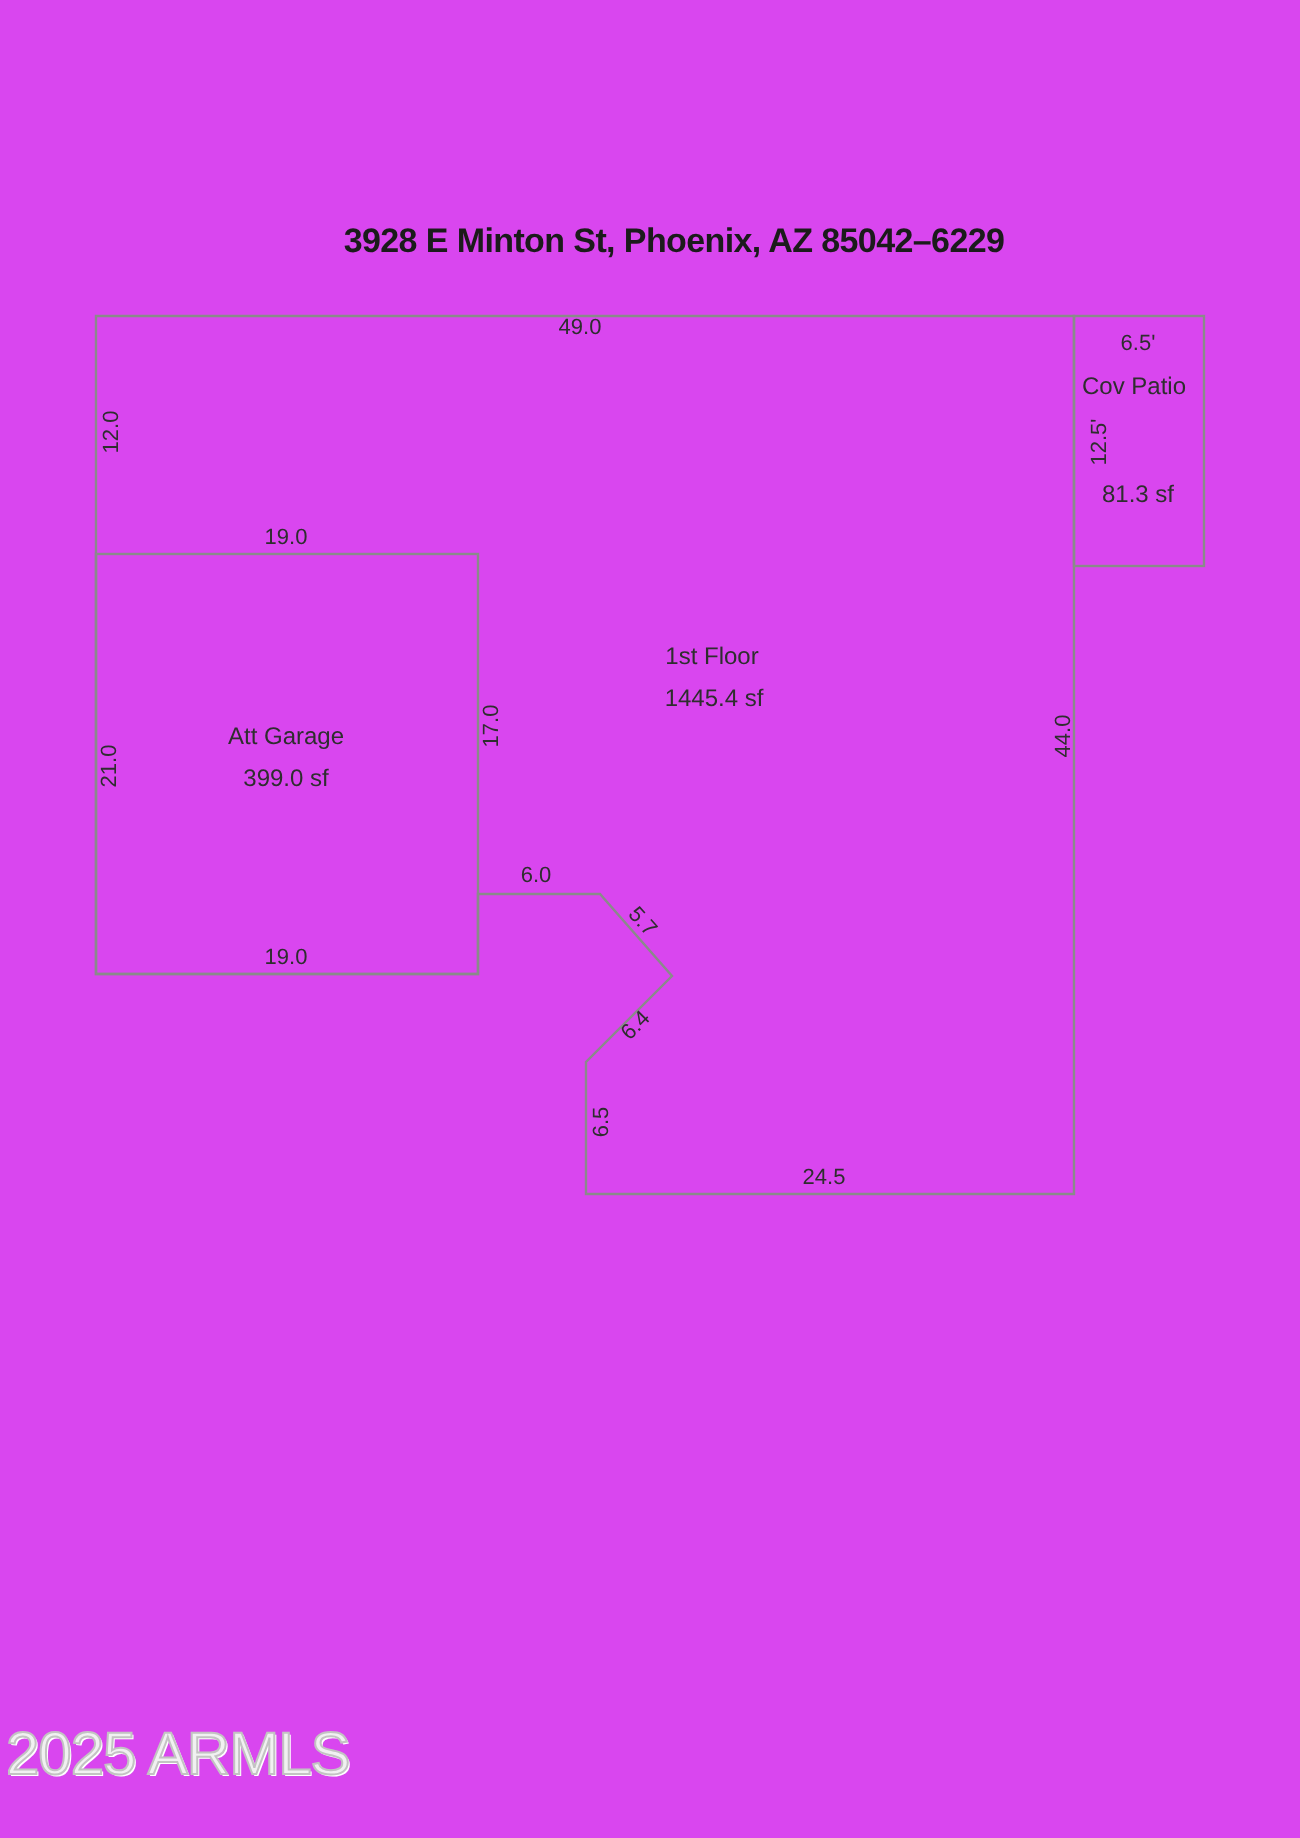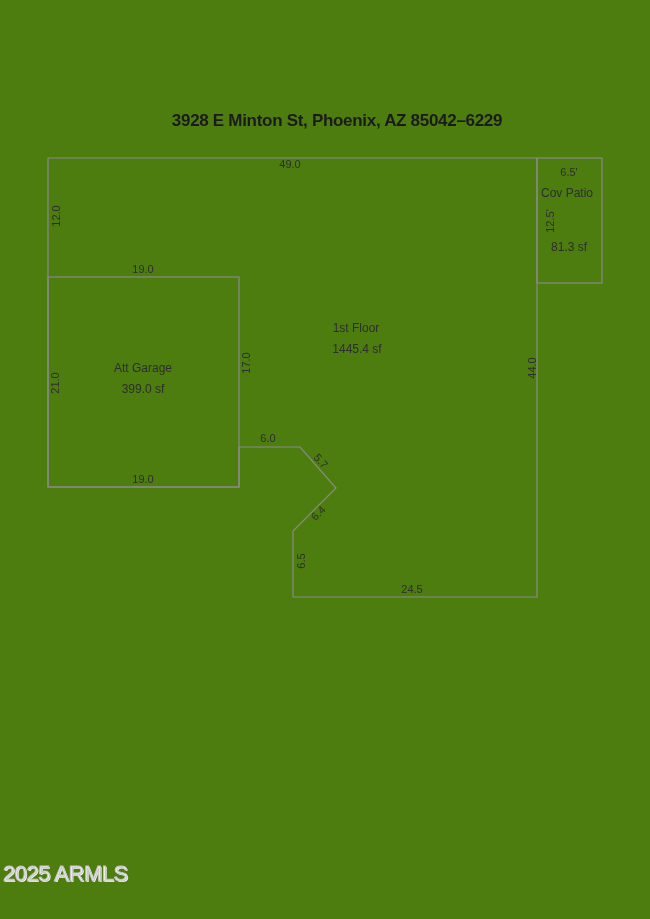--- a/index.html
+++ b/index.html
@@ -4,21 +4,21 @@
 <style>
   html, body {
     margin: 0;
     padding: 0;
     background: #ffffff;
   }
   .page {
     position: relative;
     width: 650px;
     height: 919px;
-    background: #4d7c0f;
+    background: #d946ef;
     overflow: hidden;
     font-family: "Liberation Sans", sans-serif;
   }
   .title {
     position: absolute;
     top: 111px;
     left: 12px;
     width: 650px;
     margin: 0;
     text-align: center;
@@ -49,21 +49,21 @@
   .plan-svg text.dim {
     font-size: 11px;
   }
   .plan-svg text.room {
     font-size: 12px;
   }
   .watermark {
     position: absolute;
     top: 861px;
     left: 3px;
-    font-size: 22px;
+    font-size: 30px;
     font-weight: normal;
     letter-spacing: -0.5px;
     color: #f1f1f1;
     -webkit-text-stroke: 1px #c3c3c3;
     text-shadow: 1px 1px 0 #ffffff;
     font-family: "Liberation Sans", sans-serif;
   }
 </style>
 </head>
 <body>

